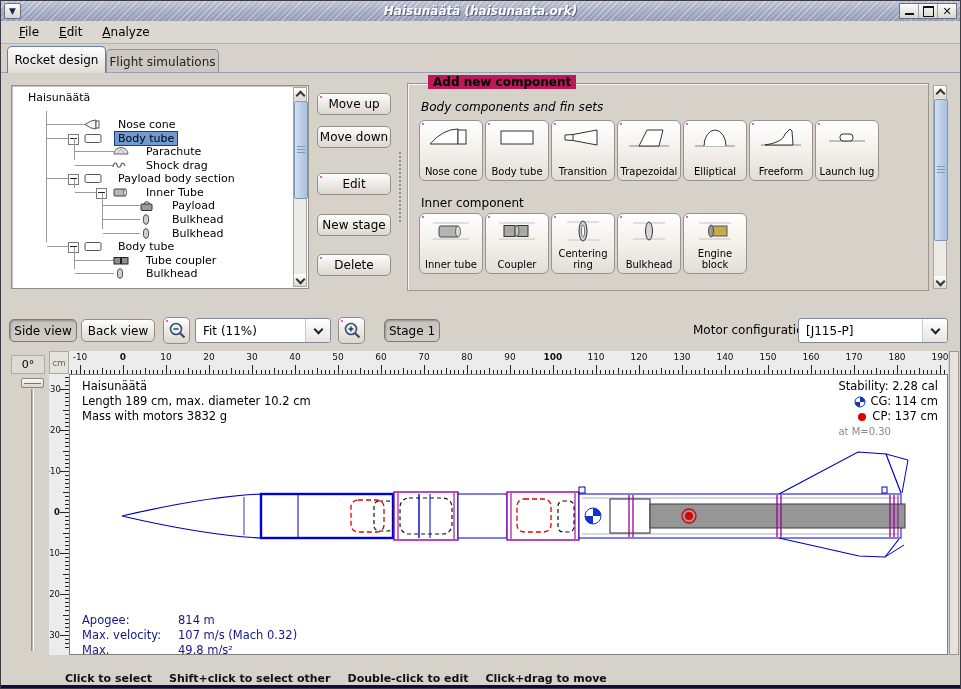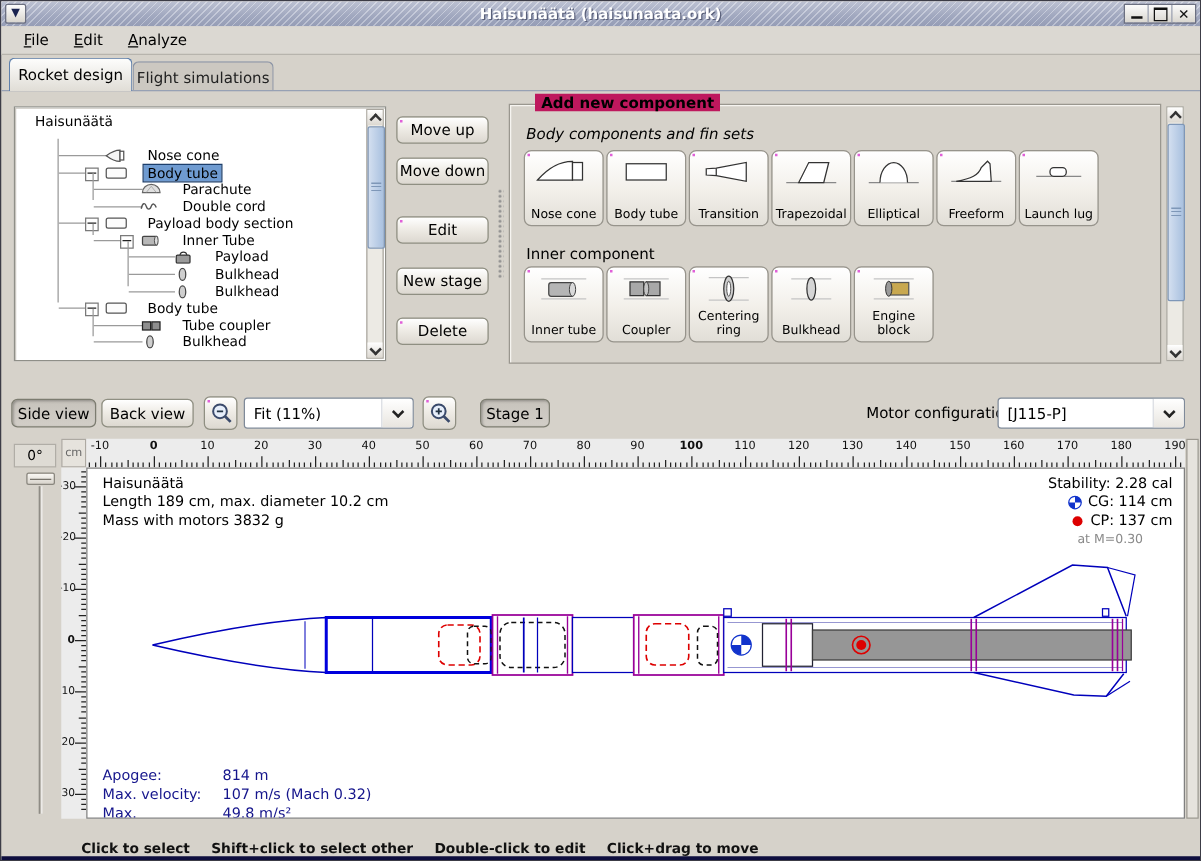--- a/index.html
+++ b/index.html
@@ -1,20 +1,20 @@
 <!DOCTYPE html>
 <html><head>
 <meta charset="utf-8">
 <style>
   html,body{margin:0;padding:0;background:#9a9a9a;}
   *{font-family:"DejaVu Sans","Liberation Sans",sans-serif;}
   .window{position:relative;width:961px;height:689px;background:#d6d2ca;border:1px solid #3c3c46;box-sizing:border-box;overflow:hidden;}
   .abs{position:absolute;box-sizing:border-box;}
   
-  .titlebar{left:0;top:0;width:100%;height:20px;background:linear-gradient(180deg,#c6cbdb,#a8afc6 55%,#99a1ba);overflow:hidden;}
+  .titlebar{left:0;top:0;width:100%;height:20px;background:linear-gradient(180deg,#c6cbdb,#a8afc6 55%,#99a1ba);overflow:hidden;font-style:italic;}
   .titlebar .stripes{position:absolute;inset:0;background:repeating-linear-gradient(135deg,rgba(255,255,255,.30) 0 1px,rgba(120,126,150,.12) 1px 4px);}
   .title-text{position:absolute;left:0;right:0;top:0;height:20px;line-height:20px;text-align:center;color:#fff;font-weight:bold;font-size:12px;text-shadow:1px 1px 0 #5a607a;}
   .sys-icon{left:3px;top:2px;width:17px;height:16px;background:linear-gradient(#fdfdfd,#d8d5ce);border:1px solid #6b6f80;border-radius:2px;text-align:center;line-height:14px;font-size:9px;color:#1a2350;font-weight:bold;}
   .win-controls{right:3px;top:2px;height:16px;display:flex;border:1px solid #6b6f80;background:linear-gradient(#fbfbfb,#d9d6cf);}
   .win-btn{width:18px;height:14px;display:flex;align-items:center;justify-content:center;border-left:1px solid #9aa0b0;font-size:11px;color:#111;font-weight:bold;}
   .win-btn:first-child{border-left:none;}
   .glyph-min{display:block;width:9px;height:3px;border-bottom:2px solid #111;margin-top:3px;}
   .glyph-max{display:block;width:9px;height:8px;border:1px solid #111;border-top:2px solid #111;}
   
   .menubar{left:0;top:20px;width:100%;height:23px;background:#dbd8d2;border-bottom:1px solid #b7b4ad;display:flex;align-items:center;padding-left:8px;}
@@ -61,21 +61,21 @@
   .ruler{background:#ececec;overflow:hidden;}
   .tick{position:absolute;background:#222;}
   .tick-label{position:absolute;font-size:9px;color:#111;}
   .canvas{left:68px;top:373px;width:879px;height:281px;background:#fff;border:1px solid #808080;overflow:hidden;}
   .corner-box{left:48px;top:350px;width:20px;height:23px;background:#e6e3dd;border:1px solid #ada9a2;font-size:9px;color:#666;display:flex;align-items:center;justify-content:center;}
   .rot-box{left:10px;top:354px;width:34px;height:19px;background:#dedbd4;border:1px solid #b0ada6;font-size:11px;display:flex;align-items:center;justify-content:center;}
   .slider-track{left:30px;top:388px;width:3px;height:262px;border-left:1px solid #8f8c85;border-right:1px solid #fdfcfa;background:#b9b6af;}
   .slider-handle{left:20px;top:377px;width:23px;height:10px;background:linear-gradient(#faf8f4,#d8d4cc);border:1px solid #8a877f;border-radius:2px;}
   .slider-handle i{position:absolute;left:2px;right:2px;top:4px;height:1px;background:#77736b;}
   .info-text{position:absolute;font-size:11.5px;line-height:15px;color:#000;}
-  .stab{position:absolute;right:9px;top:4px;text-align:center;font-size:11.5px;line-height:15px;color:#000;}
+  .stab{position:absolute;right:9px;top:4px;text-align:left;font-size:11.5px;line-height:15px;color:#000;}
   .stab-row{display:flex;justify-content:flex-end;align-items:center;gap:4px;}
   .mach{color:#8a8a8a;font-size:10px;}
   .flight{position:absolute;left:12px;top:238px;font-size:11.5px;line-height:15px;color:#15158c;}
   .flight .row{display:flex;}
   .flight .lbl{width:96px;}
   
   .statusbar{left:0;top:656px;width:100%;height:28px;display:flex;align-items:flex-end;gap:17px;padding-left:64px;font-size:11px;font-weight:bold;color:#111;}
   .bottom-band{left:0;top:684px;width:100%;height:5px;background:#0e0e3e;}
   .right-track{left:948px;top:350px;width:10px;height:304px;background:#e6e3dd;border:1px solid #9b988f;}
 </style>
@@ -138,21 +138,21 @@
               <path d="M2 8 A7 6.5 0 0 1 16 8 Z" fill="#e0e0e0" stroke="#666"></path>
               <path d="M5 8 L9 3 M13 8 L9 3" stroke="#999" fill="none" stroke-width="0.6"></path>
             </svg></span>
           <span class="tree-label" style="left: 131px;">Parachute</span>
         </div>
         <div class="tree-row" style="left: 0px; top: 72.75px; width: 285px;">
           <div class="tree-stub" style="left: 63px; width: 39px;"></div>
           <span class="tree-icon" style="left: 100px; top: 1px;"><svg width="18" height="11" viewBox="0 0 18 11">
               <path d="M1 7 C2 2 4 2 5 5 C6 8 8 8 9 5 C10 2 12 3 13 6" fill="none" stroke="#555" stroke-width="1.1"></path>
             </svg></span>
-          <span class="tree-label" style="left: 131px;">Double cord</span>
+          <span class="tree-label" style="left: 131px;">Shock drag</span>
         </div>
         <div class="tree-row" style="left: 0px; top: 86.3px; width: 285px;">
           <div class="tree-stub" style="left: 35px; width: 21px;"></div>
           <div class="expand-box" style="left: 56px;">
             <i></i>
           </div>
           <span class="tree-icon" style="left: 72px; top: 1px;"><svg width="18" height="11" viewBox="0 0 18 11">
               <rect x="1" y="1.5" width="16" height="8" rx="1.5" fill="#fcfcfc" stroke="#555"></rect>
             </svg></span>
           <span class="tree-label" style="left: 103px;">Payload body section</span>

